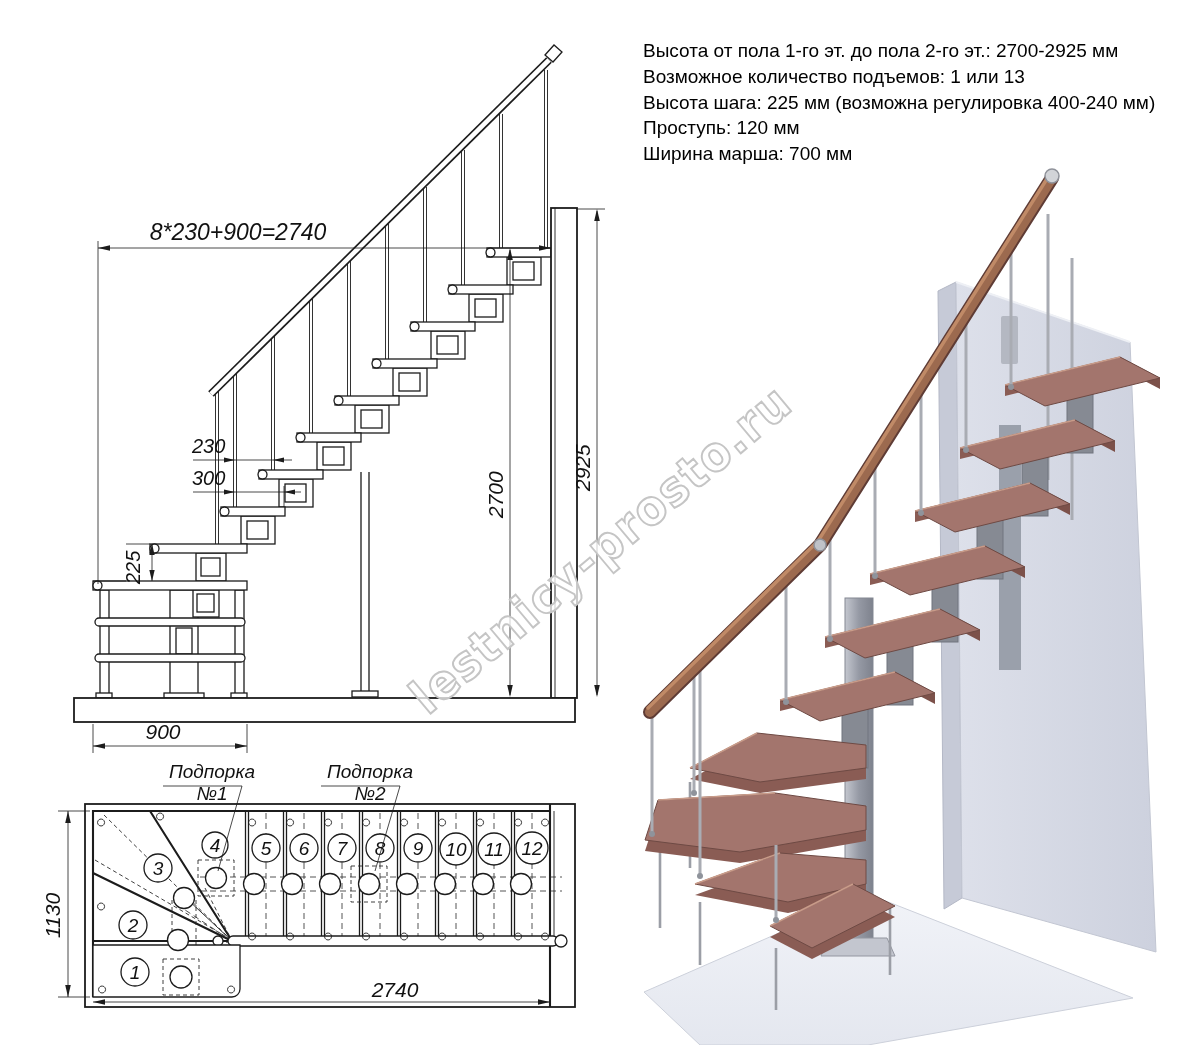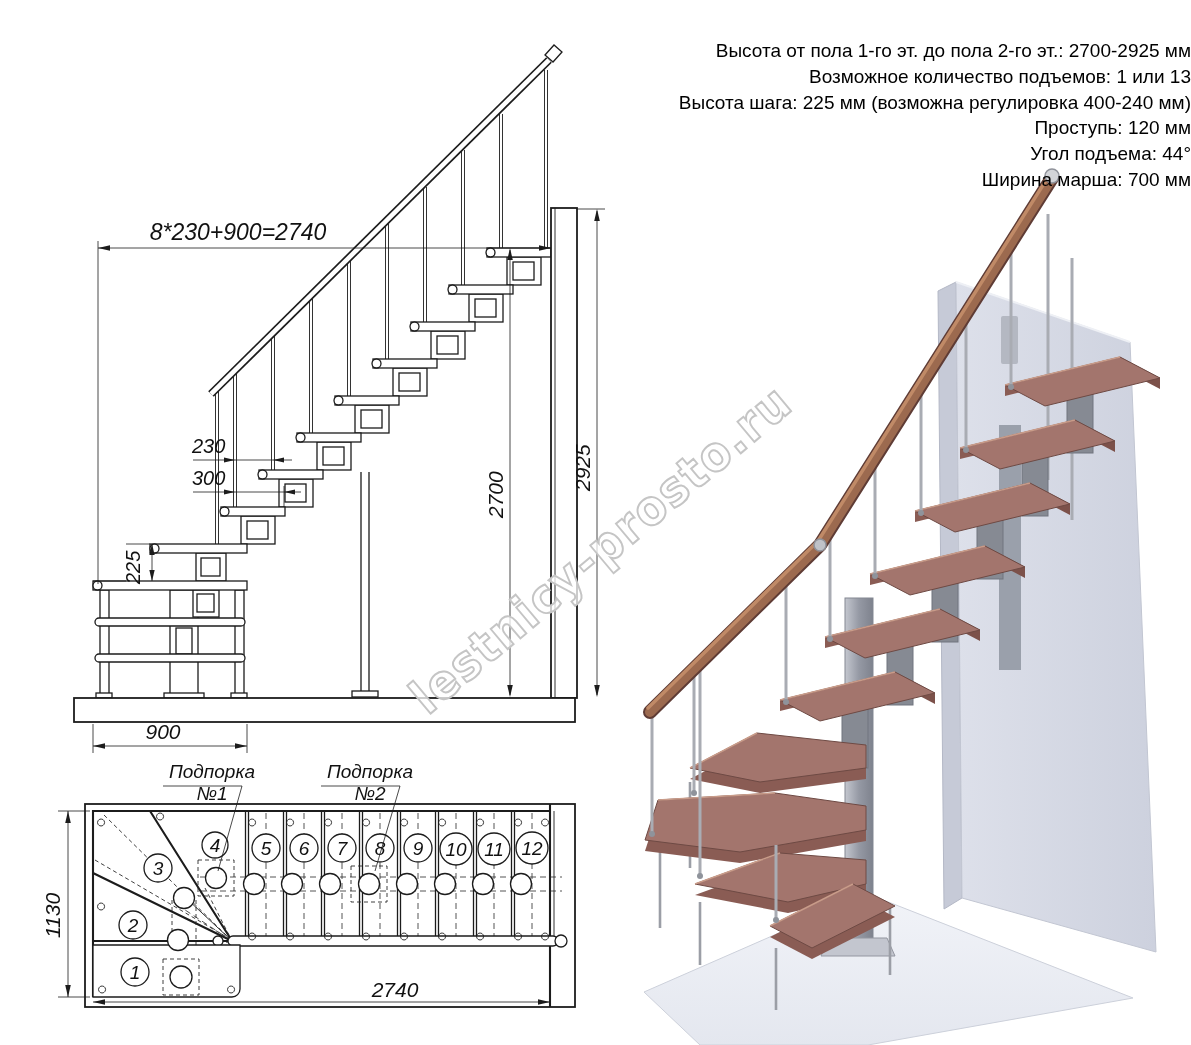--- a/index.html
+++ b/index.html
@@ -15,21 +15,21 @@
   .wf{fill:#fff;stroke:#1c1c1c;stroke-width:1.3;}
   .wf2{fill:#fff;stroke:#1c1c1c;stroke-width:1.8;}
   .dsh{stroke:#2a2a2a;fill:none;stroke-width:.8;stroke-dasharray:6 4;}
   .dsq{stroke:#2a2a2a;fill:none;stroke-width:.9;stroke-dasharray:4 3;}
   .dtx{font-family:"Liberation Sans",sans-serif;font-style:italic;fill:#111;}
   .t23{font-size:23px;} .t21{font-size:21px;} .t19{font-size:19px;} .t20{font-size:20px;}
   .mb{stroke:#a9acb3;stroke-width:3;fill:none;}
   .leg{stroke:#9b9ea6;stroke-width:2.6;fill:none;}
   
   .specs{position:absolute;left:643px;top:38px;width:548px;
-         font-size:19px;line-height:25.8px;color:#000;text-align:right;}
+         font-size:19px;line-height:25.8px;color:#000;}
   .specs div{white-space:nowrap;}
 </style>
 </head>
 <body>
 
 <svg class="stage" width="1191" height="1045" viewBox="0 0 1191 1045">
   <defs>
     <linearGradient id="wallG" x1="0" y1="0" x2="1" y2="0">
       <stop offset="0" stop-color="#dde0ea"></stop>
         <stop offset="1" stop-color="#cdd1de"></stop>
@@ -390,15 +390,14 @@
   </g>
 
   <text transform="rotate(-40 600 548)" x="600" y="566" text-anchor="middle" textLength="480" lengthAdjust="spacingAndGlyphs" font-family="DejaVu Sans, sans-serif" font-weight="bold" font-size="48" letter-spacing="2" fill="rgba(255,255,255,0.75)" stroke="#c5c5c5" stroke-width="2">lestnicy-prosto.ru</text>
 </svg>
 
 <div class="specs">
   <div>Высота от пола 1-го эт. до пола 2-го эт.: 2700-2925 мм</div>
   <div>Возможное количество подъемов: 1 или 13</div>
   <div>Высота шага: 225 мм (возможна регулировка 400-240 мм)</div>
   <div>Проступь: 120 мм</div>
-  <div>Угол подъема: 44°</div>
   <div>Ширина марша: 700 мм</div>
 </div>
 
 </body></html>

